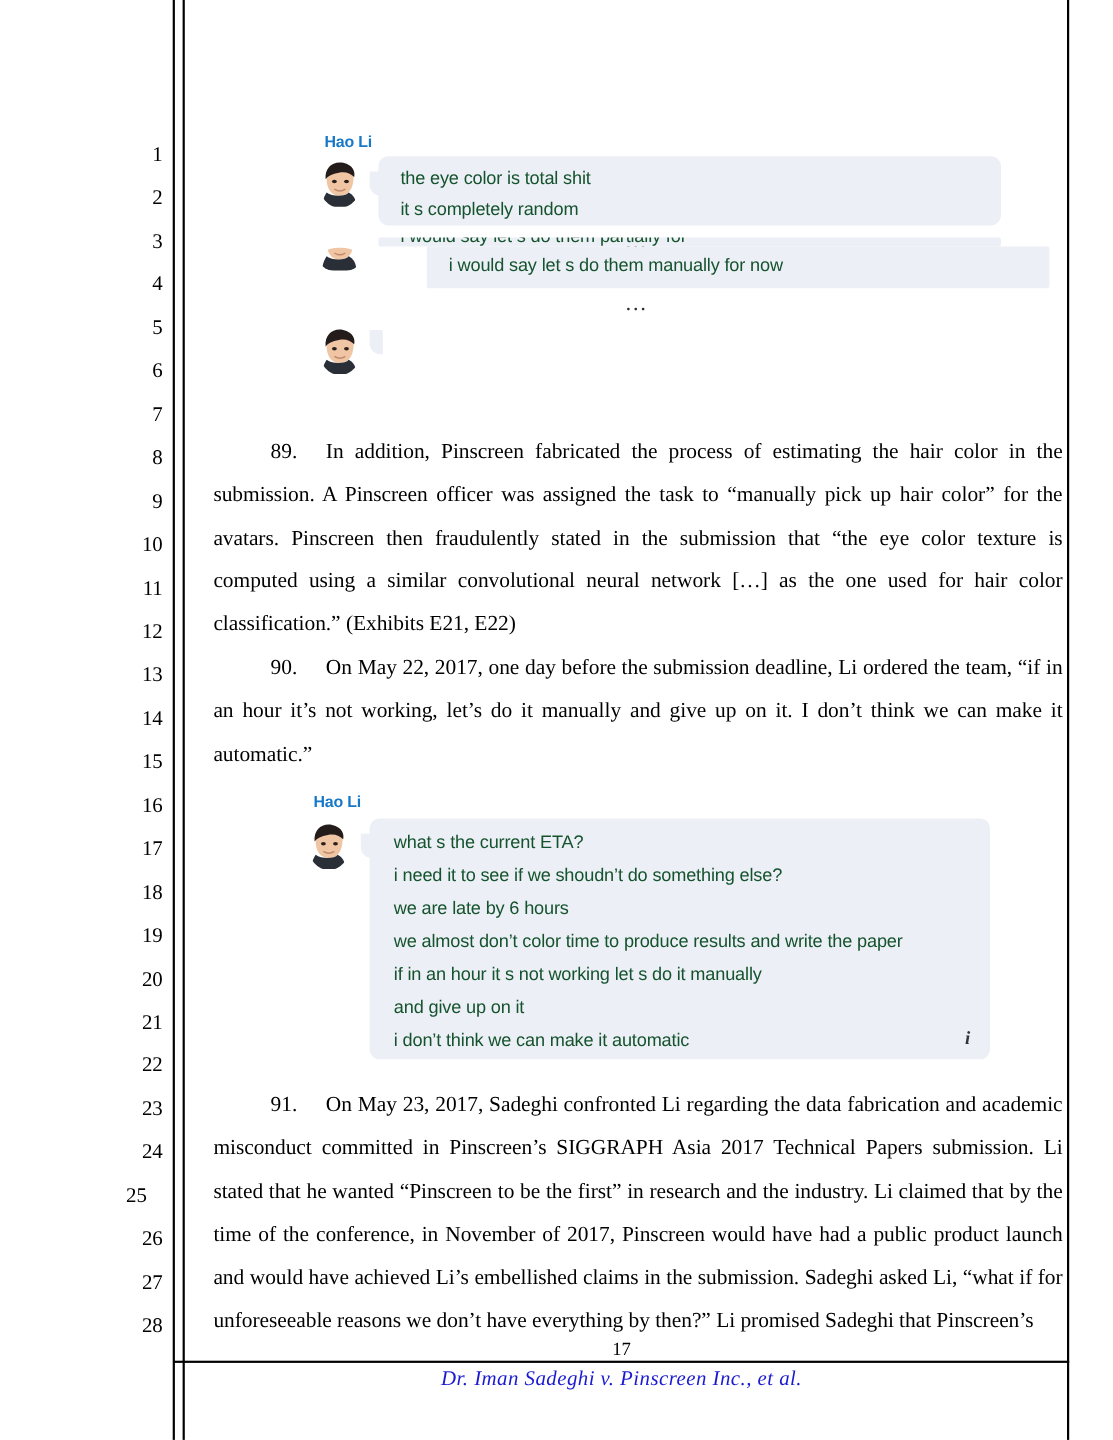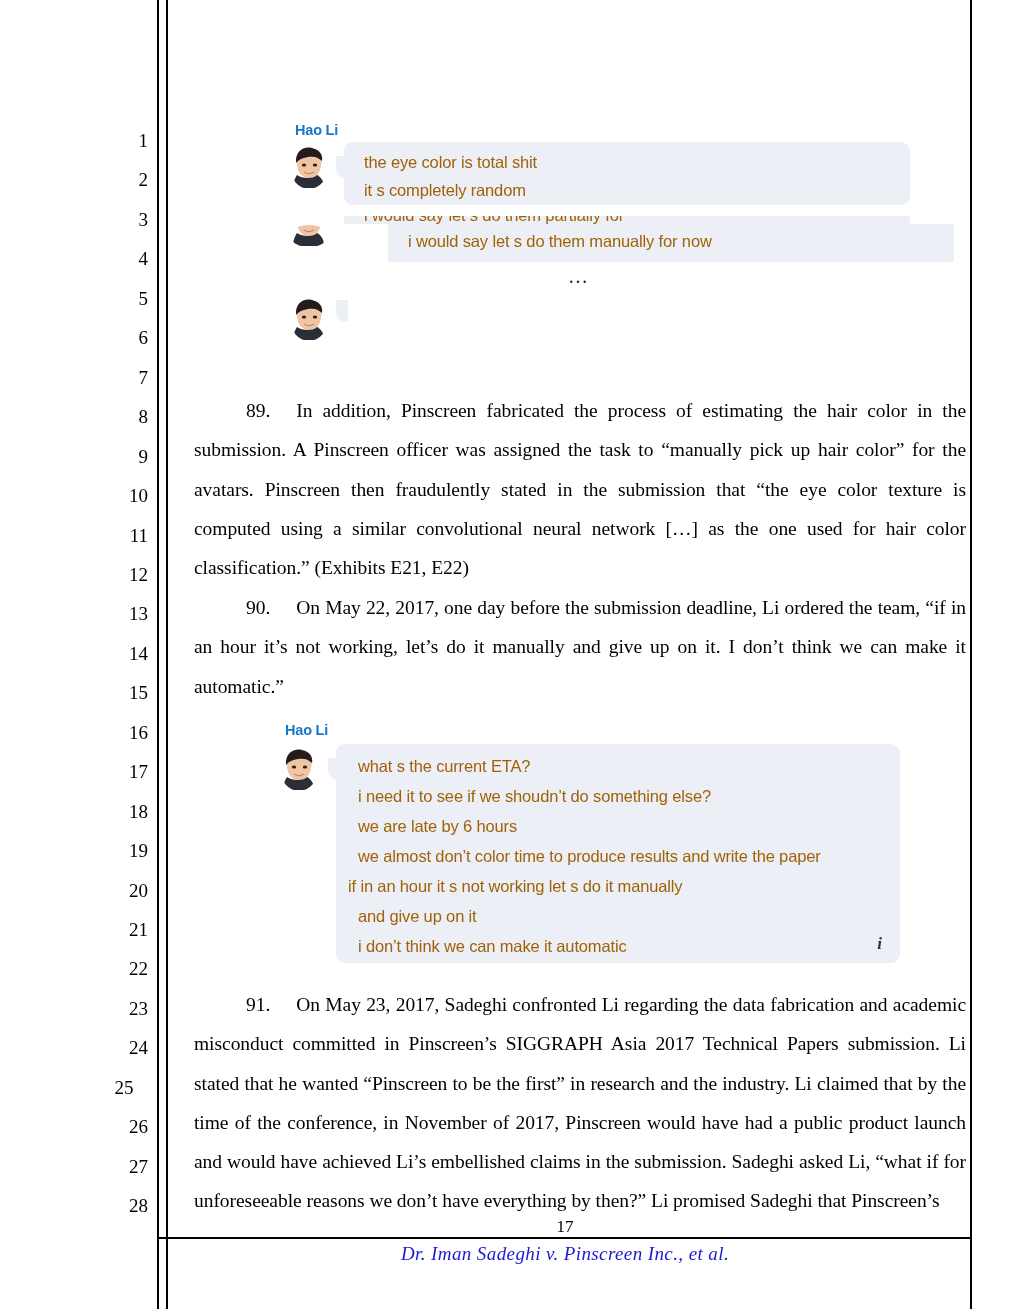--- a/index.html
+++ b/index.html
@@ -101,21 +101,21 @@
   .bubble-tail {
     position: absolute;
     width: 12px;
     height: 22px;
     background: #eceff5;
     border-radius: 0 0 0 10px;
   }
   .bubble-line {
     font-family: "Liberation Sans", sans-serif;
     font-size: 16.5px;
-    color: #a16207;
+    color: #14532d;
     letter-spacing: -0.15px;
     white-space: nowrap;
   }
   .ellipsis {
     position: absolute;
     font-family: "Liberation Serif", serif;
     font-size: 20px;
     color: #2b2b2b;
     letter-spacing: 2px;
   }
@@ -290,21 +290,21 @@
           <ellipse cx="25" cy="20" rx="2.2" ry="1.6" fill="#2a211c"></ellipse>
           <path d="M14 27 C17 29, 21 29, 24 27" stroke="#c08a6c" stroke-width="1.3" fill="none"></path>
         </svg>
       </div>
       <div class="bubble-tail" style="left:48px; top:36px;"></div>
       <div class="bubble" style="left:56px; top:22px; width:564px; height:219px;">
         <div class="bubble-line" style="position:absolute; left:22px; top:13px;">what s the current ETA?</div>
         <div class="bubble-line" style="position:absolute; left:22px; top:43px;">i need it to see if we shoudn’t do something else?</div>
         <div class="bubble-line" style="position:absolute; left:22px; top:73px;">we are late by 6 hours</div>
         <div class="bubble-line" style="position:absolute; left:22px; top:103px;">we almost don’t color time to produce results and write the paper</div>
-        <div class="bubble-line" style="position:absolute; left:12px; top:133px;text-align:center;">if in an hour it s not working let s do it manually</div>
+        <div class="bubble-line" style="position:absolute; left:22px; top:133px;text-align:center;">if in an hour it s not working let s do it manually</div>
         <div class="bubble-line" style="position:absolute; left:22px; top:163px;">and give up on it</div>
         <div class="bubble-line" style="position:absolute; left:22px; top:193px;">i don’t think we can make it automatic</div>
         <div class="pen-mark" style="right:18px; top:190px;">i</div>
       </div>
     </div>
 
     <div class="para" style="top:985px;">
       <span class="pnum-indent"></span><span>91.</span><span class="pnum-gap"></span><span>On May 23, 2017, Sadeghi confronted Li regarding the data fabrication and academic misconduct committed in Pinscreen’s SIGGRAPH Asia 2017 Technical Papers submission. Li stated that he wanted “Pinscreen to be the first” in research and the industry. Li claimed that by the time of the conference, in November of 2017, Pinscreen would have had a public product launch and would have achieved Li’s embellished claims in the submission. Sadeghi asked Li, “what if for unforeseeable reasons we don’t have everything by then?” Li promised Sadeghi that Pinscreen’s</span>
     </div>
 

